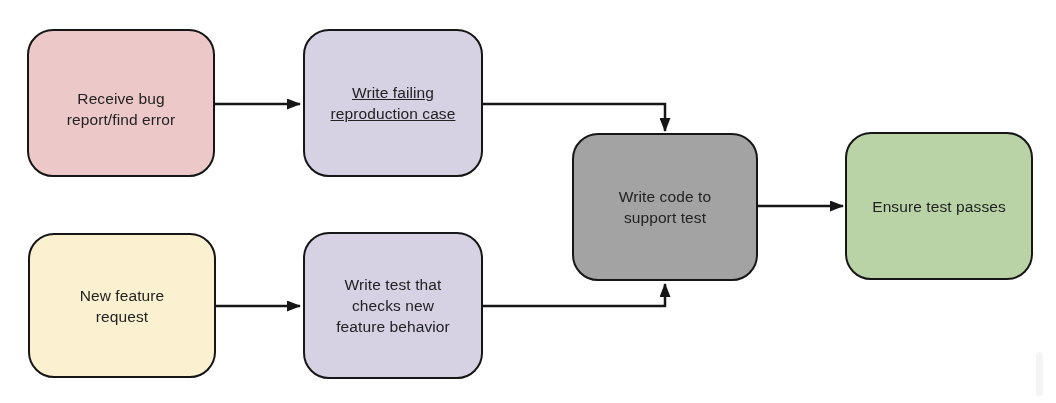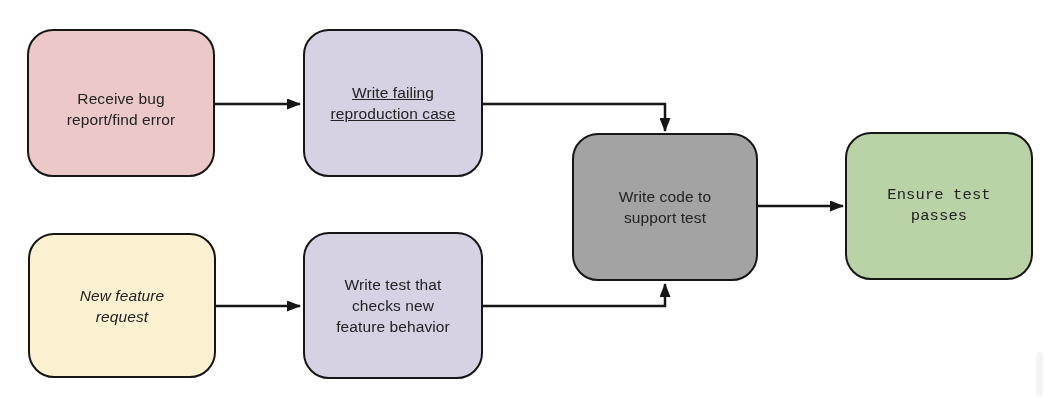--- a/index.html
+++ b/index.html
@@ -81,33 +81,33 @@
     <span class="node-label" style="color: rgb(34, 34, 34); margin-top: 12px;">Receive bug
 report/find error</span>
   </div>
 
   <div class="node n1" style="background-color: rgb(214, 210, 228); border-color: rgb(22, 22, 22);">
     <span class="node-label" style="color: rgb(34, 34, 34); text-decoration: underline;">Write failing
 reproduction case</span>
   </div>
 
   <div class="node n2" style="background-color: rgb(251, 241, 208); border-color: rgb(22, 22, 22);">
-    <span class="node-label" style="color: rgb(34, 34, 34); font-style: italic;">New feature
+    <span class="node-label" style="color: rgb(34, 34, 34);">New feature
 request</span>
   </div>
 
   <div class="node n3" style="background-color: rgb(214, 210, 228); border-color: rgb(22, 22, 22);">
     <span class="node-label" style="color: rgb(34, 34, 34);">Write test that
 checks new
 feature behavior</span>
   </div>
 
   <div class="node n4" style="background-color: #a3a3a3; border-color: rgb(22, 22, 22);">
     <span class="node-label" style="color: rgb(34, 34, 34);">Write code to
 support test</span>
   </div>
 
   <div class="node n5" style="background-color: rgb(185, 211, 166); border-color: rgb(22, 22, 22);">
-    <span class="node-label" style="color: rgb(34, 34, 34); font-family: Liberation Mono, monospace;">Ensure test passes</span>
+    <span class="node-label" style="color: rgb(34, 34, 34);">Ensure test passes</span>
   </div>
 
   <div class="scroll-sliver"></div>
 </div>
 
 </body></html>

